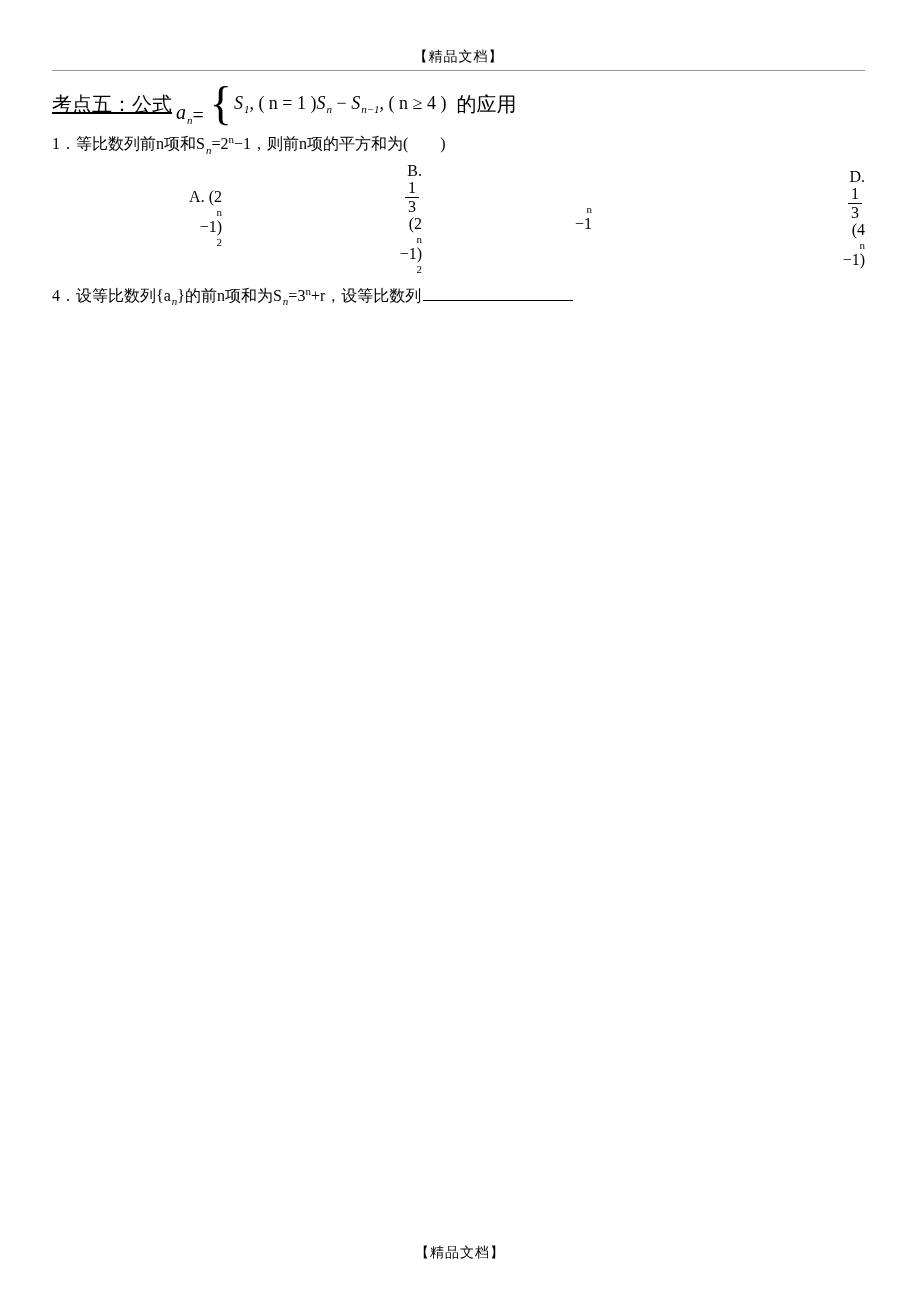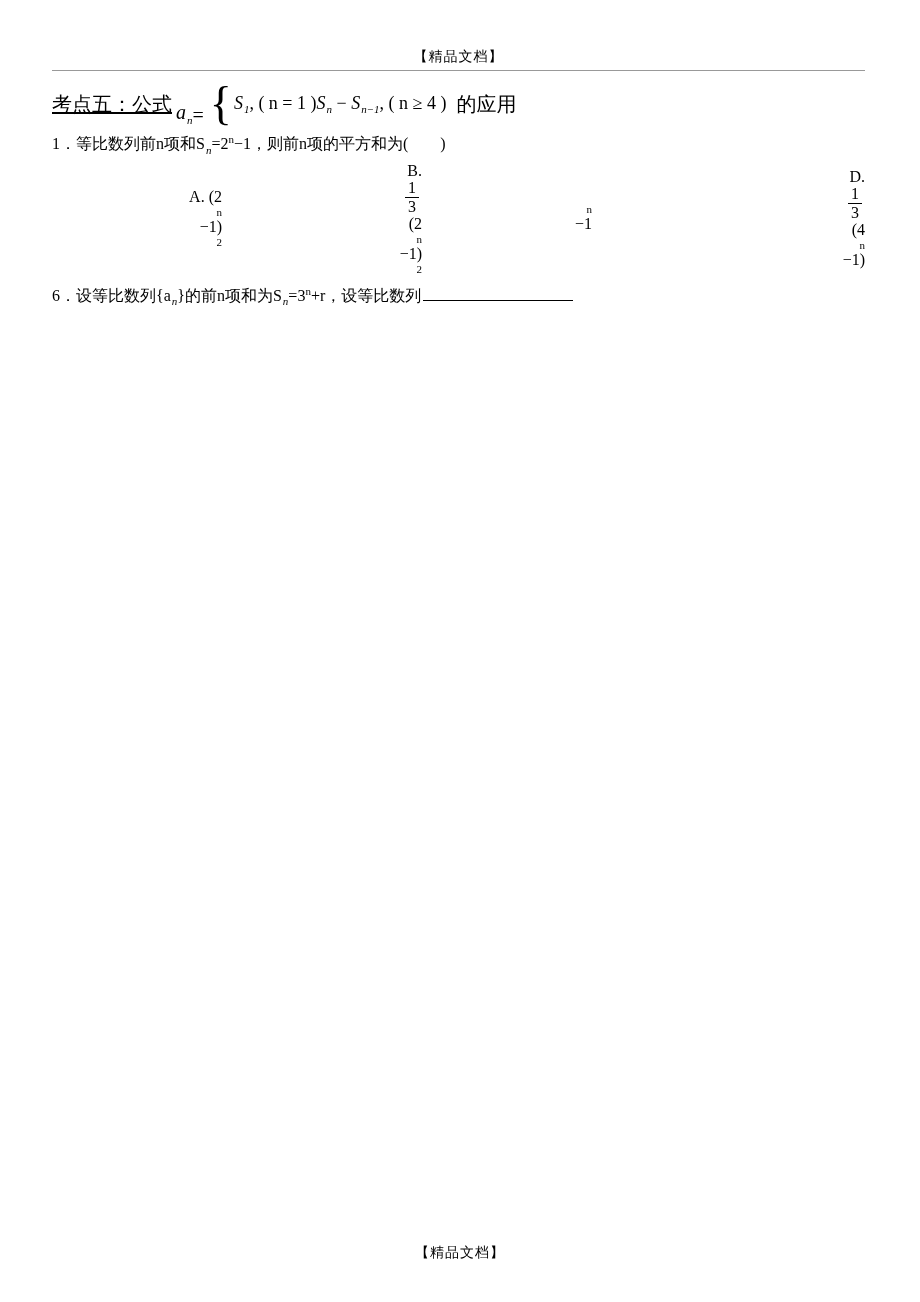--- a/index.html
+++ b/index.html
@@ -200,17 +200,17 @@
         <span class="num">1</span>
         <span class="den">3</span>
       </span>
       <span> (4</span>
         <span class="sup roman">n</span>
         <span>−1)</span>
     </div>
   </div>
 
   <div class="q-line">
-    <span>6．设等比数列{a</span><span class="sub roman">n</span><span>}的前n项和为S</span><span class="sub roman">n</span><span>=3</span><span class="sup roman">n</span><span>+r，设等比数列</span><span class="blank"></span>
+    <span>4．设等比数列{a</span><span class="sub roman">n</span><span>}的前n项和为S</span><span class="sub roman">n</span><span>=3</span><span class="sup roman">n</span><span>+r，设等比数列</span><span class="blank"></span>
   </div>
 
   <div class="footer-label">【精品文档】</div>
 </div>
 
 </body></html>

